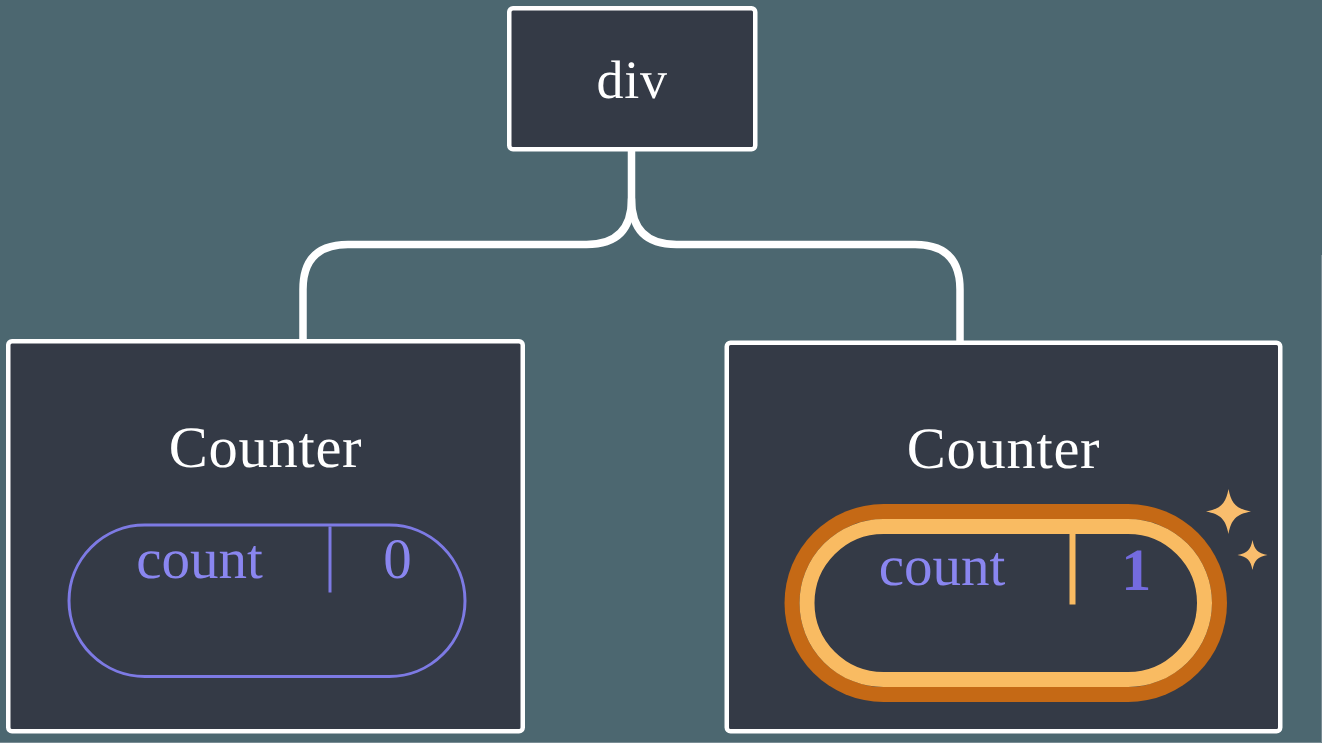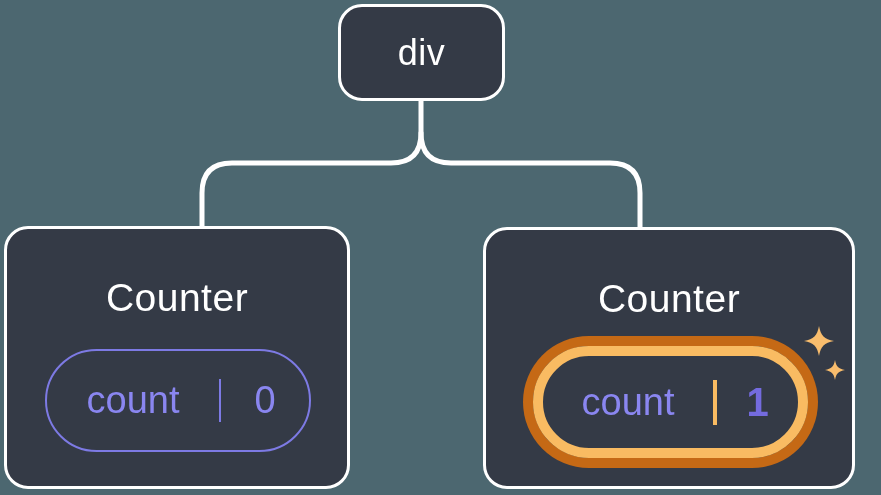--- a/index.html
+++ b/index.html
@@ -20,22 +20,23 @@
     stroke: #ffffff;
     stroke-width: 5;
     fill: none;
     stroke-linecap: round;
     stroke-linejoin: round;
   }
   .node {
     position: absolute;
     background: #343a46;
     border: 3.5px solid #ffffff;
-    border-radius: 24px;
+    border-radius: 4px;
     box-sizing: border-box;
+    font-family: Liberation Serif, serif;
   }
   .root-node {
     left: 338px; top: 4px;
     width: 167px; height: 97px;
     display: flex;
     align-items: center;
     justify-content: center;
     color: #ffffff;
     font-size: 36px;
     letter-spacing: 0.5px;
@@ -48,21 +49,21 @@
     text-align: center;
     color: #ffffff;
     font-size: 39px;
     font-weight: 500;
     letter-spacing: 0.5px;
   }
   .pill {
     position: absolute;
     display: flex;
     box-sizing: border-box;
-    align-items: center;
+    align-items: flex-start;
   }
   
   .pill-plain {
     left: 38px; top: 120px;
     width: 266px; height: 103px;
     border: 2px solid #7d7ae4;
     border-radius: 54px;
   }
   .pill-plain .pill-key {
     width: 172px;

